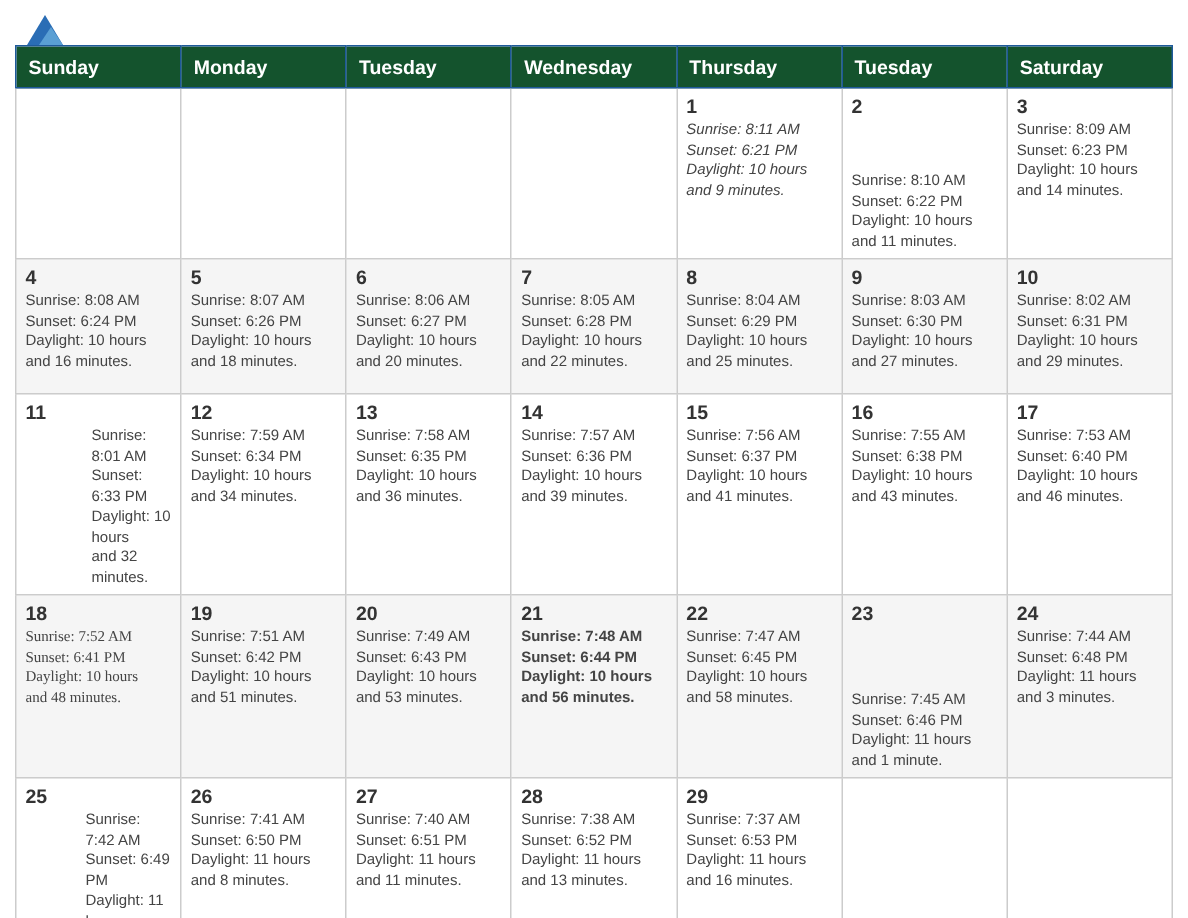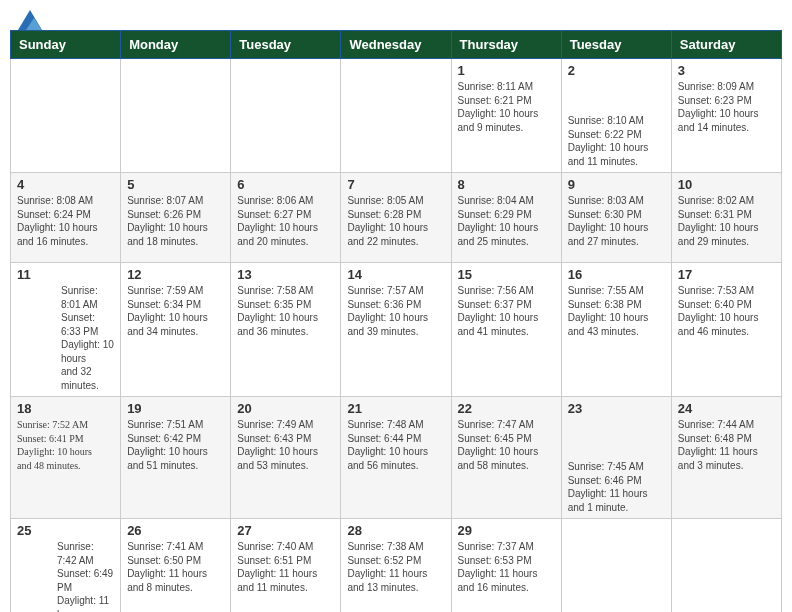--- a/index.html
+++ b/index.html
@@ -131,21 +131,21 @@
       </tr>
   </thead>
   <tbody id="calendar-body">
   <tr class="normal-row">
         <td class="empty-cell"></td>
         <td class="empty-cell"></td>
         <td class="empty-cell"></td>
         <td class="empty-cell"></td>
         <td>
           <span class="day-number">1</span>
-          <div class="day-info" style="white-space: pre-line;">Sunrise: 8:11 AM
+          <div class="day-info" style="white-space: pre-line; font-style: italic;">Sunrise: 8:11 AM
 Sunset: 6:21 PM
 Daylight: 10 hours
 and 9 minutes.</div>
         </td>
         <td>
           <span class="day-number">2</span>
           <div class="day-info" style="white-space: pre-line; margin-top: 36px;">Sunrise: 8:10 AM
 Sunset: 6:22 PM
 Daylight: 10 hours
 and 11 minutes.</div>
@@ -277,21 +277,21 @@
         </td>
         <td>
           <span class="day-number">20</span>
           <div class="day-info" style="white-space: pre-line;">Sunrise: 7:49 AM
 Sunset: 6:43 PM
 Daylight: 10 hours
 and 53 minutes.</div>
         </td>
         <td>
           <span class="day-number">21</span>
-          <div class="day-info" style="white-space: pre-line;">Sunrise: 7:48 AM
+          <div class="day-info" style="white-space: pre-line; font-weight: bold;">Sunrise: 7:48 AM
 Sunset: 6:44 PM
 Daylight: 10 hours
 and 56 minutes.</div>
         </td>
         <td>
           <span class="day-number">22</span>
           <div class="day-info" style="white-space: pre-line;">Sunrise: 7:47 AM
 Sunset: 6:45 PM
 Daylight: 10 hours
 and 58 minutes.</div>

